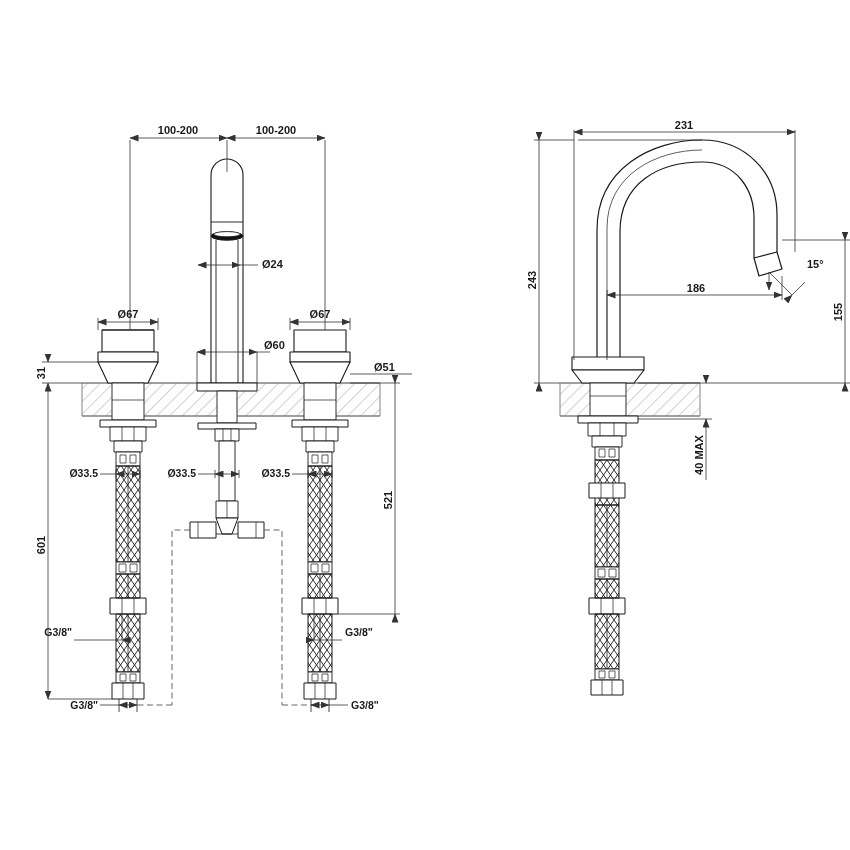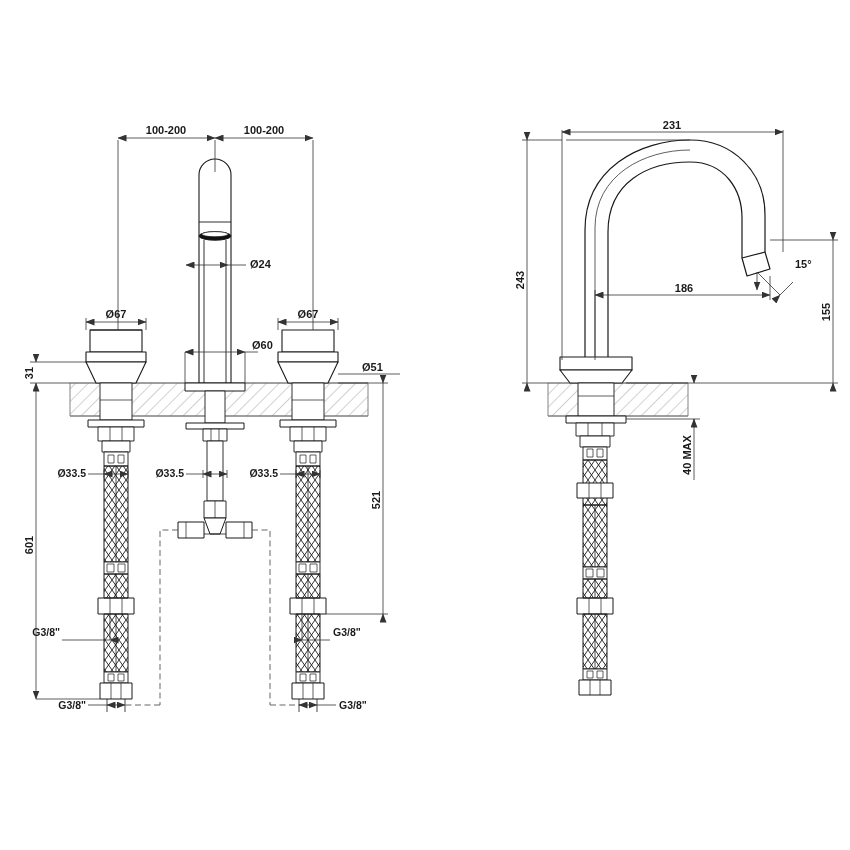--- a/index.html
+++ b/index.html
@@ -1,18 +1,18 @@
 <!DOCTYPE html>
 <html><head>
 <meta charset="utf-8">
 <style>
   html,body{margin:0;padding:0;background:#ffffff;}
   body{width:850px;height:850px;overflow:hidden;
        font-family:"Liberation Sans", sans-serif;}
-  #stage{position:relative;width:720px;height:850px;background:#fff;}
+  #stage{position:relative;width:720px;height:850px;background:#fff;margin-left:12px;}
   svg{display:block;}
   .dimtxt{font-family:"Liberation Sans", sans-serif;font-size:11px;fill:#1a1a1a;font-weight:bold;}
   .dimtxt-sm{font-family:"Liberation Sans", sans-serif;font-size:10.5px;fill:#1a1a1a;font-weight:bold;}
 </style>
 </head>
 <body>
 
 <div id="stage">
 <svg width="850" height="850" viewBox="0 0 850 850">
 

